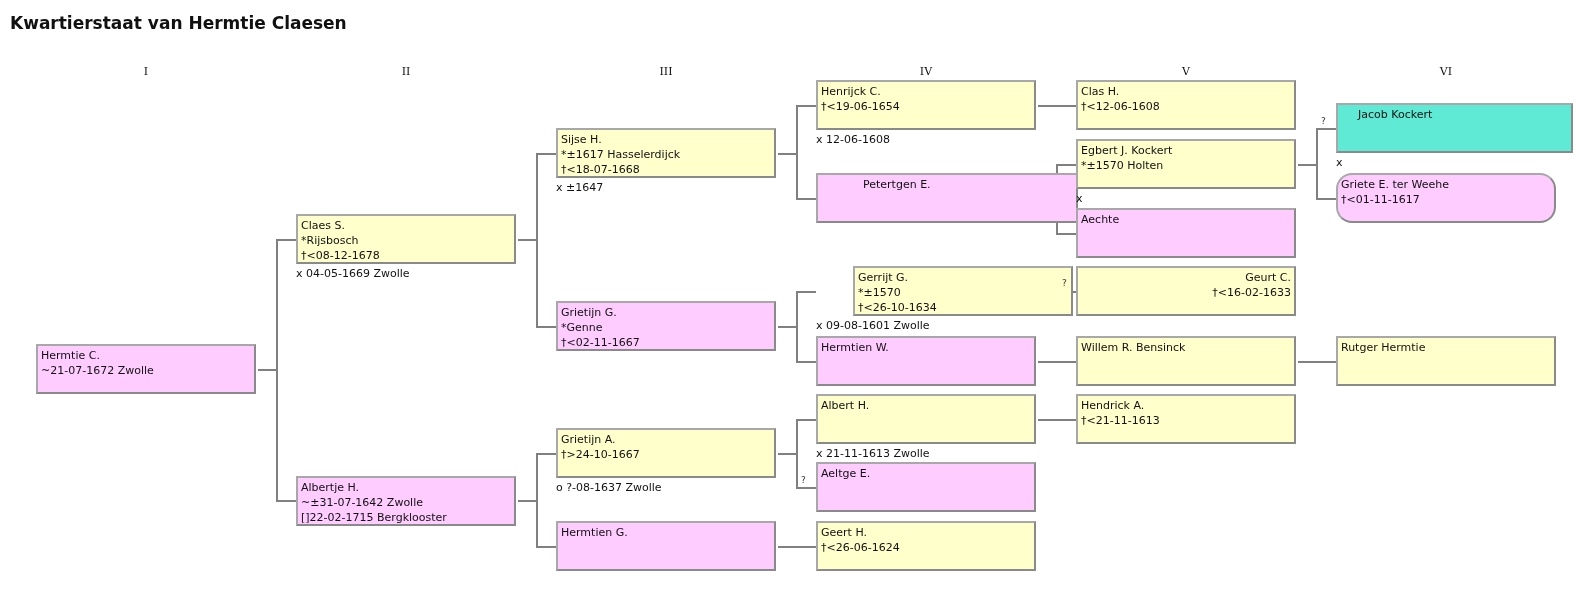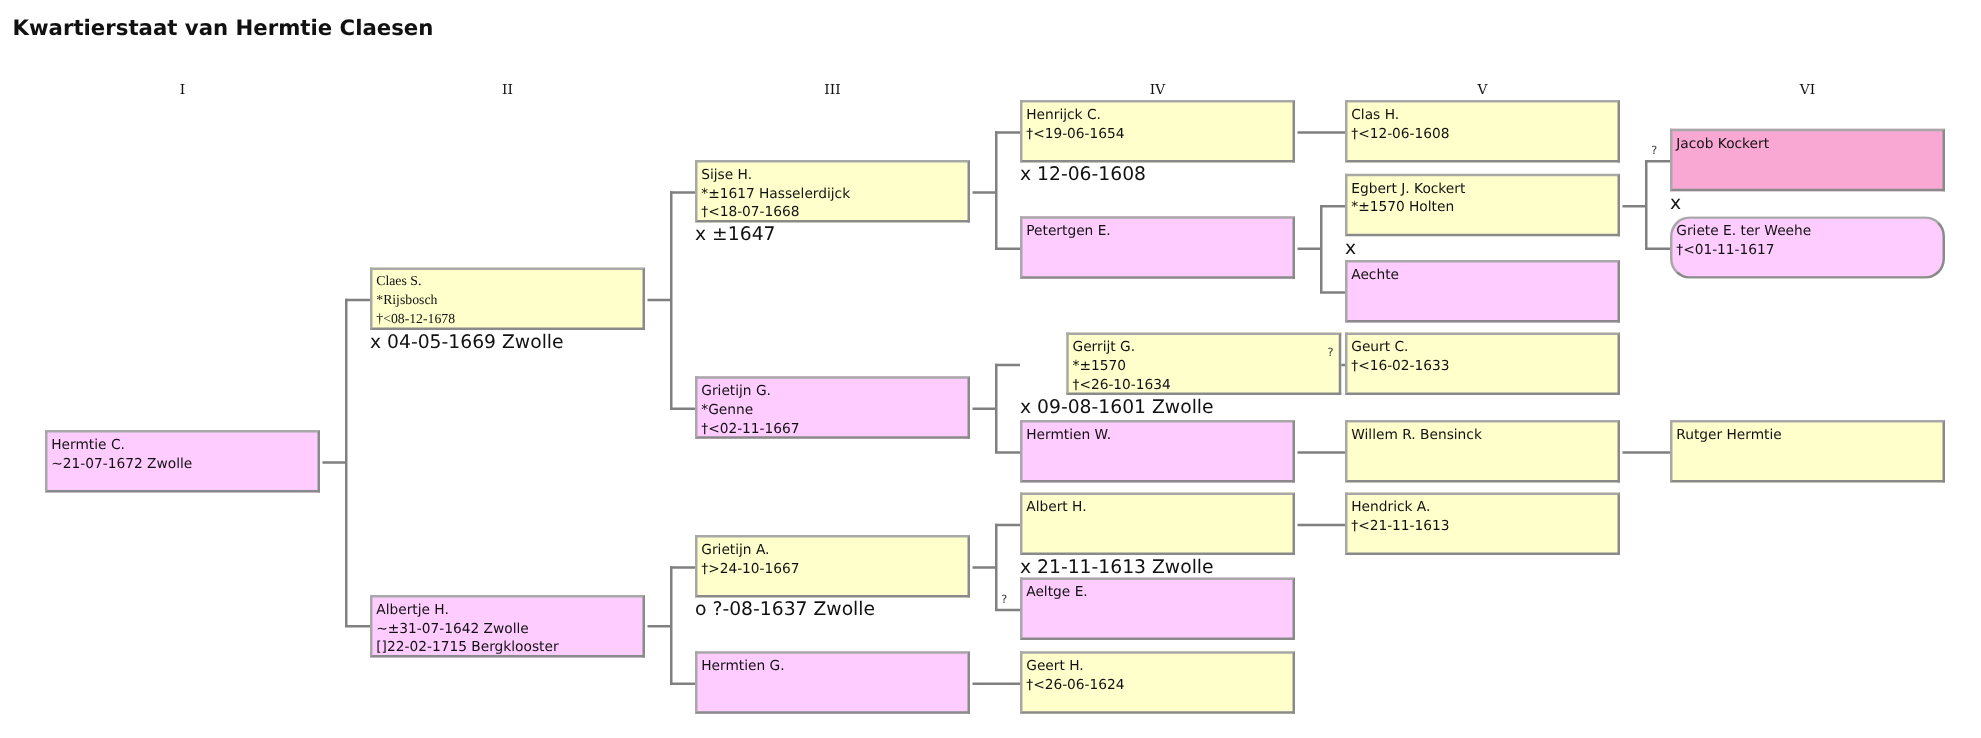--- a/index.html
+++ b/index.html
@@ -6,21 +6,21 @@
   body { width:1585px; height:590px; position:relative; overflow:hidden;
          font-family:"DejaVu Sans", "Liberation Sans", sans-serif; color:#111; }
   .title { position:absolute; left:10px; top:13px; font-size:17px; font-weight:bold; letter-spacing:0px; }
   .gen { position:absolute; top:65px; width:220px; text-align:center; font-family:"DejaVu Serif","Liberation Serif",serif; font-size:11px; }
   .box { position:absolute; width:216px; height:46px; border:2px solid #a8a8a8;
          border-right-color:#8a8a8a; border-bottom-color:#8a8a8a;
          font-size:11px; line-height:15px; padding:0; box-sizing:content-box; cursor:pointer; }
   .box .inner { padding:2px 3px; white-space:pre; }
   .male { background:#ffffcc; }
   .female { background:#ffccff; }
-  .note { position:absolute; font-size:15px; line-height:13px; white-space:nowrap; }
+  .note { position:absolute; font-size:11px; line-height:13px; white-space:nowrap; }
   .qm { position:absolute; font-size:9px; color:#333; }
   .ln { position:absolute; background:#808080; }
   .h { height:2px; }
   .v { width:2px; }
 </style>
 </head>
 <body>
 
 <div class="title">Kwartierstaat van Hermtie Claesen</div>
 
@@ -82,42 +82,42 @@
   <div class="ln v" style="left:1316px;top:128px;height:71px"></div>
   <div class="ln h" style="left:1316px;top:128px;width:20px"></div>
   <div class="ln h" style="left:1316px;top:198px;width:20px"></div>
 
   <div class="ln h" style="left:1298px;top:361px;width:38px"></div>
 </div>
 
 <div class="box female" style="left: 36px; top: 344px; background: rgb(255, 204, 255);">
     <div class="inner"><div>Hermtie C.</div><div>~21-07-1672 Zwolle</div></div>
   </div>
-<div class="box male" style="left: 296px; top: 214px; background: rgb(255, 255, 204); font-family: Liberation Serif, serif;">
+<div class="box male" style="left: 296px; top: 214px; background: rgb(255, 255, 204);">
     <div class="inner"><div>Claes S.</div><div>*Rijsbosch</div><div>†&lt;08-12-1678</div></div>
   </div>
 <div class="box female" style="left: 296px; top: 476px; background: rgb(255, 204, 255);">
     <div class="inner"><div>Albertje H.</div><div>~±31-07-1642 Zwolle</div><div>[]22-02-1715 Bergklooster</div></div>
   </div>
 <div class="box male" style="left: 556px; top: 128px; background: rgb(255, 255, 204);">
     <div class="inner"><div>Sijse H.</div><div>*±1617 Hasselerdijck</div><div>†&lt;18-07-1668</div></div>
   </div>
 <div class="box female" style="left: 556px; top: 301px; background: rgb(255, 204, 255);">
     <div class="inner"><div>Grietijn G.</div><div>*Genne</div><div>†&lt;02-11-1667</div></div>
   </div>
 <div class="box male" style="left: 556px; top: 428px; background: rgb(255, 255, 204);">
     <div class="inner"><div>Grietijn A.</div><div>†&gt;24-10-1667</div></div>
   </div>
 <div class="box female" style="left: 556px; top: 521px; background: rgb(255, 204, 255);">
     <div class="inner"><div>Hermtien G.</div></div>
   </div>
 <div class="box male" style="left: 816px; top: 80px; background: rgb(255, 255, 204);">
     <div class="inner"><div>Henrijck C.</div><div>†&lt;19-06-1654</div></div>
   </div>
-<div class="box female" style="left: 816px; top: 173px; background: rgb(255, 204, 255);">
+<div class="box female" style="left: 816px; top: 173px; background: rgb(255, 204, 255); padding-left: 42px;">
     <div class="inner"><div>Petertgen E.</div></div>
   </div>
 <div class="box male" style="left: 816px; top: 266px; background: rgb(255, 255, 204); margin-left: 37px;">
     <div class="inner"><div>Gerrijt G.</div><div>*±1570</div><div>†&lt;26-10-1634</div></div>
   </div>
 <div class="box female" style="left: 816px; top: 336px; background: rgb(255, 204, 255);">
     <div class="inner"><div>Hermtien W.</div></div>
   </div>
 <div class="box male" style="left: 816px; top: 394px; background: rgb(255, 255, 204);">
     <div class="inner"><div>Albert H.</div></div>
@@ -130,30 +130,30 @@
   </div>
 <div class="box male" style="left: 1076px; top: 80px; background: rgb(255, 255, 204);">
     <div class="inner"><div>Clas H.</div><div>†&lt;12-06-1608</div></div>
   </div>
 <div class="box male" style="left: 1076px; top: 139px; background: rgb(255, 255, 204);">
     <div class="inner"><div>Egbert J. Kockert</div><div>*±1570 Holten</div></div>
   </div>
 <div class="box female" style="left: 1076px; top: 208px; background: rgb(255, 204, 255);">
     <div class="inner"><div>Aechte</div></div>
   </div>
-<div class="box male" style="left: 1076px; top: 266px; background: rgb(255, 255, 204);">
+<div class="box male" style="left: 1076px; top: 266px; background: rgb(255, 255, 204); text-align: right;">
     <div class="inner"><div>Geurt C.</div><div>†&lt;16-02-1633</div></div>
   </div>
 <div class="box male" style="left: 1076px; top: 336px; background: rgb(255, 255, 204);">
     <div class="inner"><div>Willem R. Bensinck</div></div>
   </div>
 <div class="box male" style="left: 1076px; top: 394px; background: rgb(255, 255, 204);">
     <div class="inner"><div>Hendrick A.</div><div>†&lt;21-11-1613</div></div>
   </div>
-<div class="box male" style="left: 1336px; top: 103px; background: #f9a8d4;">
+<div class="box male" style="left: 1336px; top: 103px; background: #5eead4; padding-left: 17px;">
     <div class="inner"><div>Jacob Kockert</div></div>
   </div>
 <div class="box female" style="left: 1336px; top: 173px; background: rgb(255, 204, 255); border-radius: 16px;">
     <div class="inner"><div>Griete E. ter Weehe</div><div>†&lt;01-11-1617</div></div>
   </div>
 <div class="box male" style="left: 1336px; top: 336px; background: rgb(255, 255, 204);">
     <div class="inner"><div>Rutger Hermtie</div></div>
   </div>
 
 <div class="note" style="left:296px;top:267px">x 04-05-1669 Zwolle</div>

